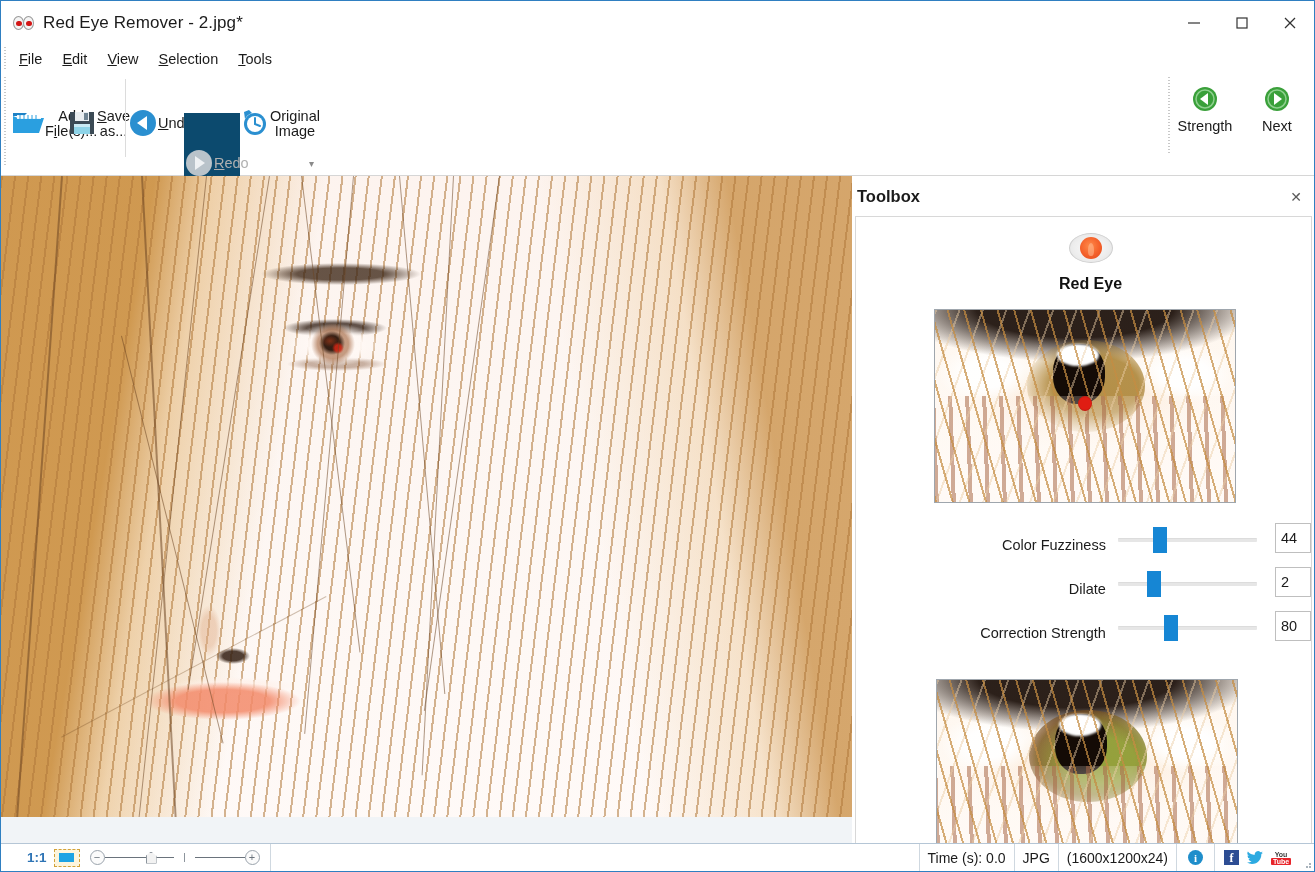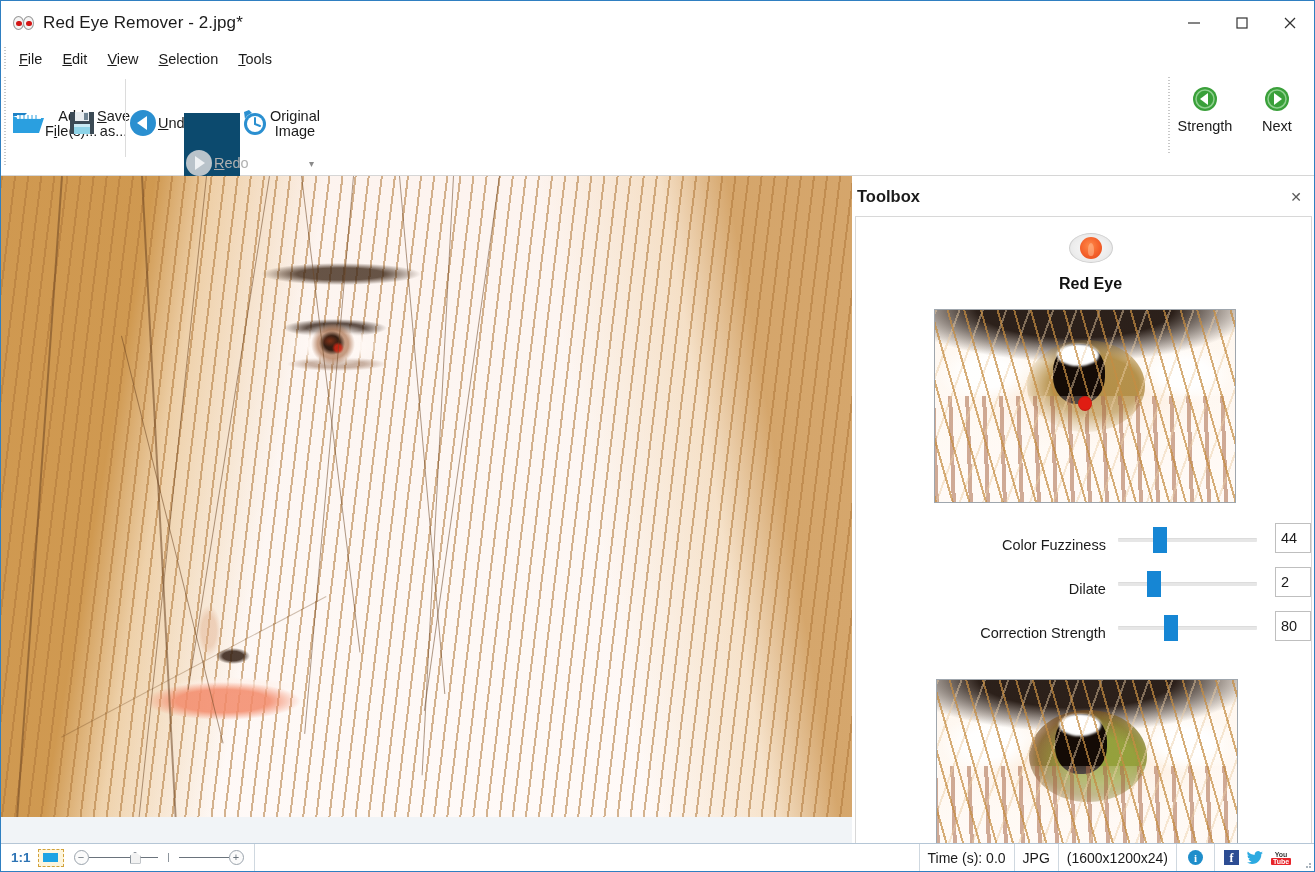--- a/index.html
+++ b/index.html
@@ -365,21 +365,21 @@
     outline: none;
     font-family: "Liberation Sans", sans-serif;
   }
 
   
   .statusbar {
     height: 28px; min-height: 28px;
     display: flex; align-items: stretch;
     background: #ffffff;
     border-top: 1px solid #b5c6d6;
-    font-size: 14px; color: #1b1b1b;
+    font-size: 14px; color: #1b1b1b; padding-left: 16px;
   }
   .sb-cell {
     display: flex; align-items: center;
     padding: 0 8px;
     border-right: 1px solid #cfd8e0;
   }
   .sb-zoom-label {
     color: #2e74b5; font-weight: bold; font-size: 13.5px;
     padding: 0 7px 0 10px;
   }

